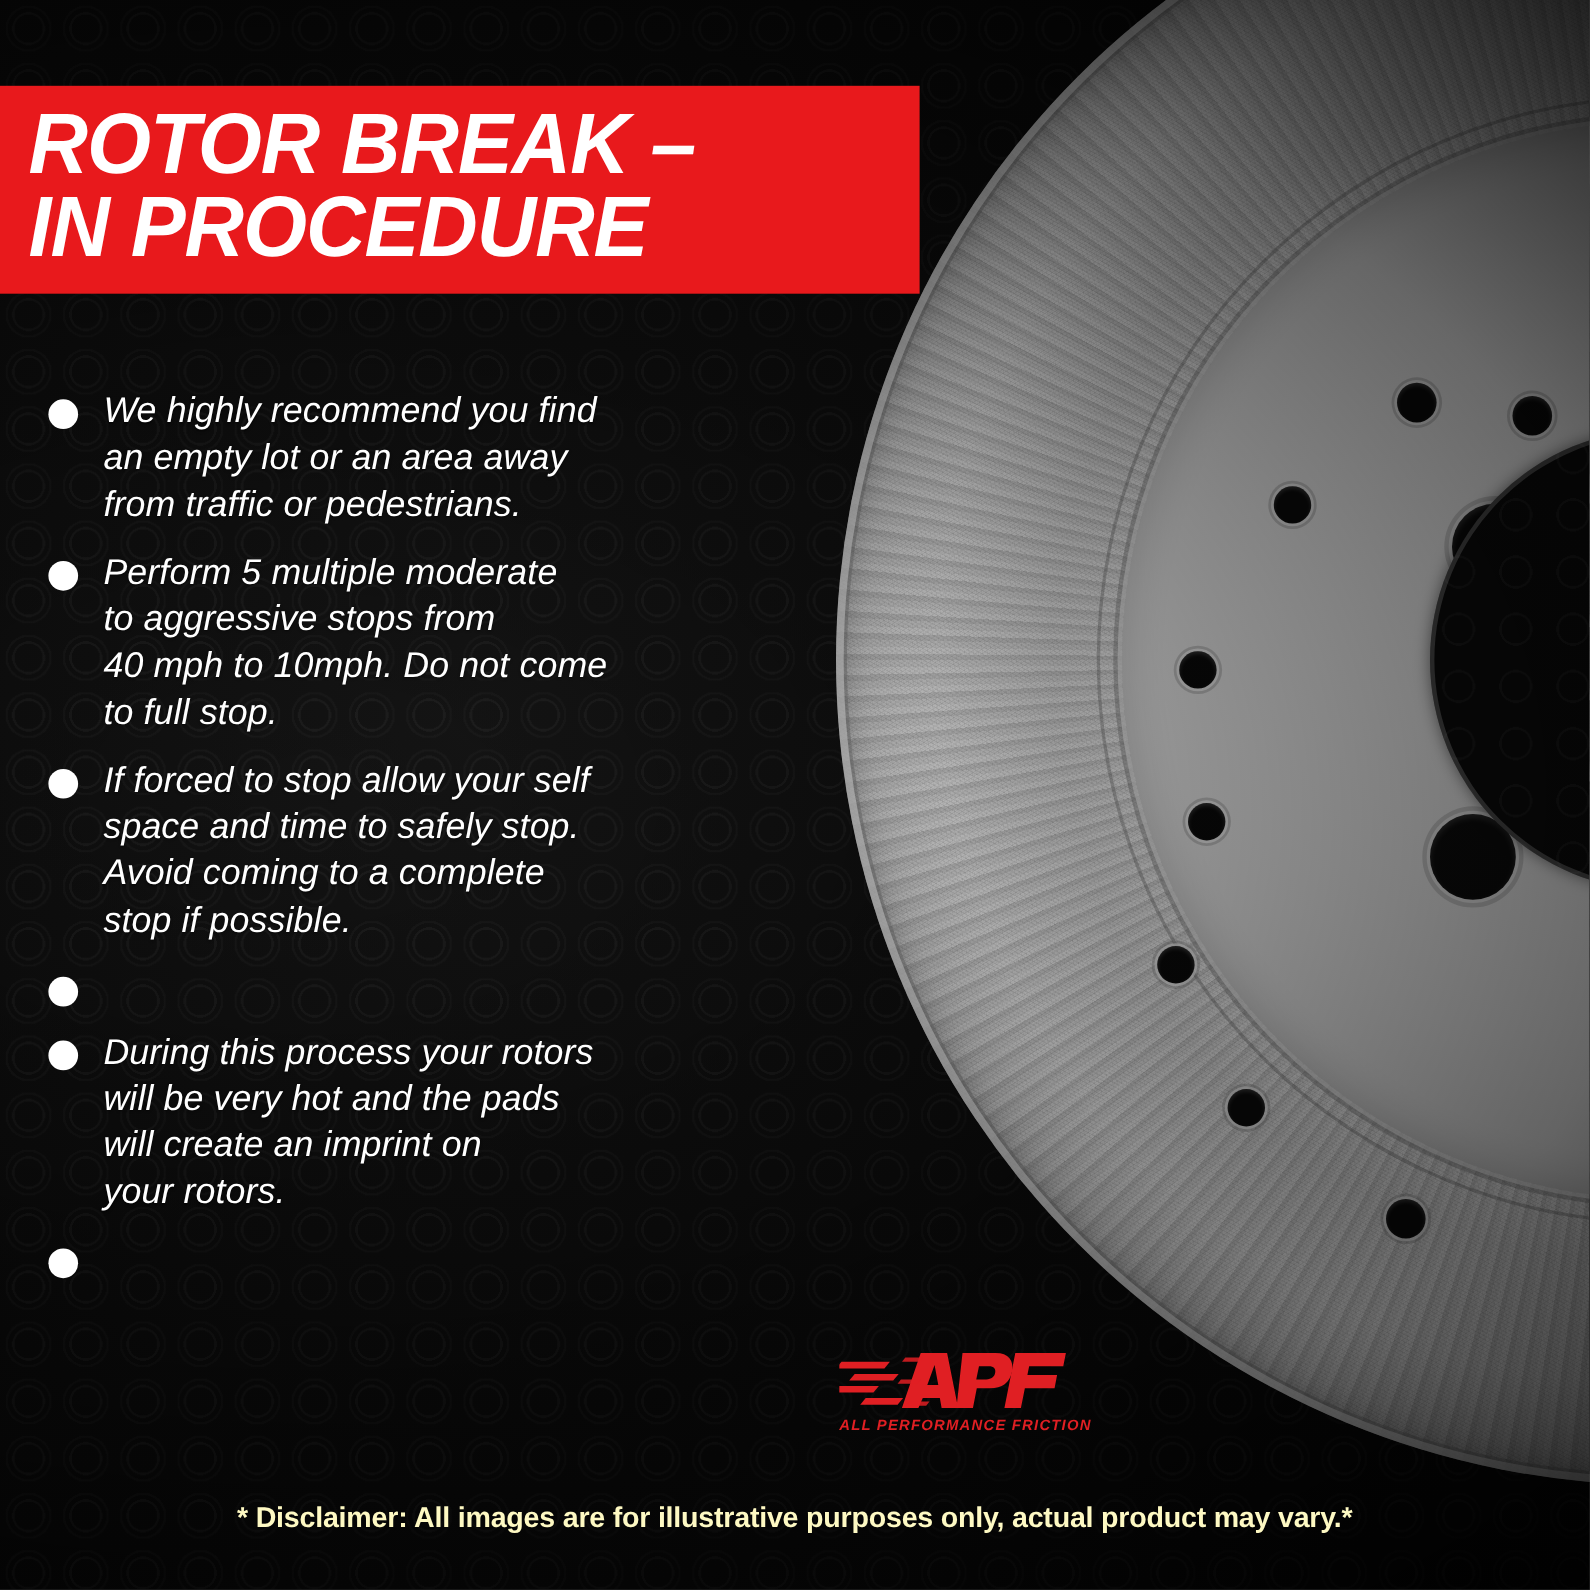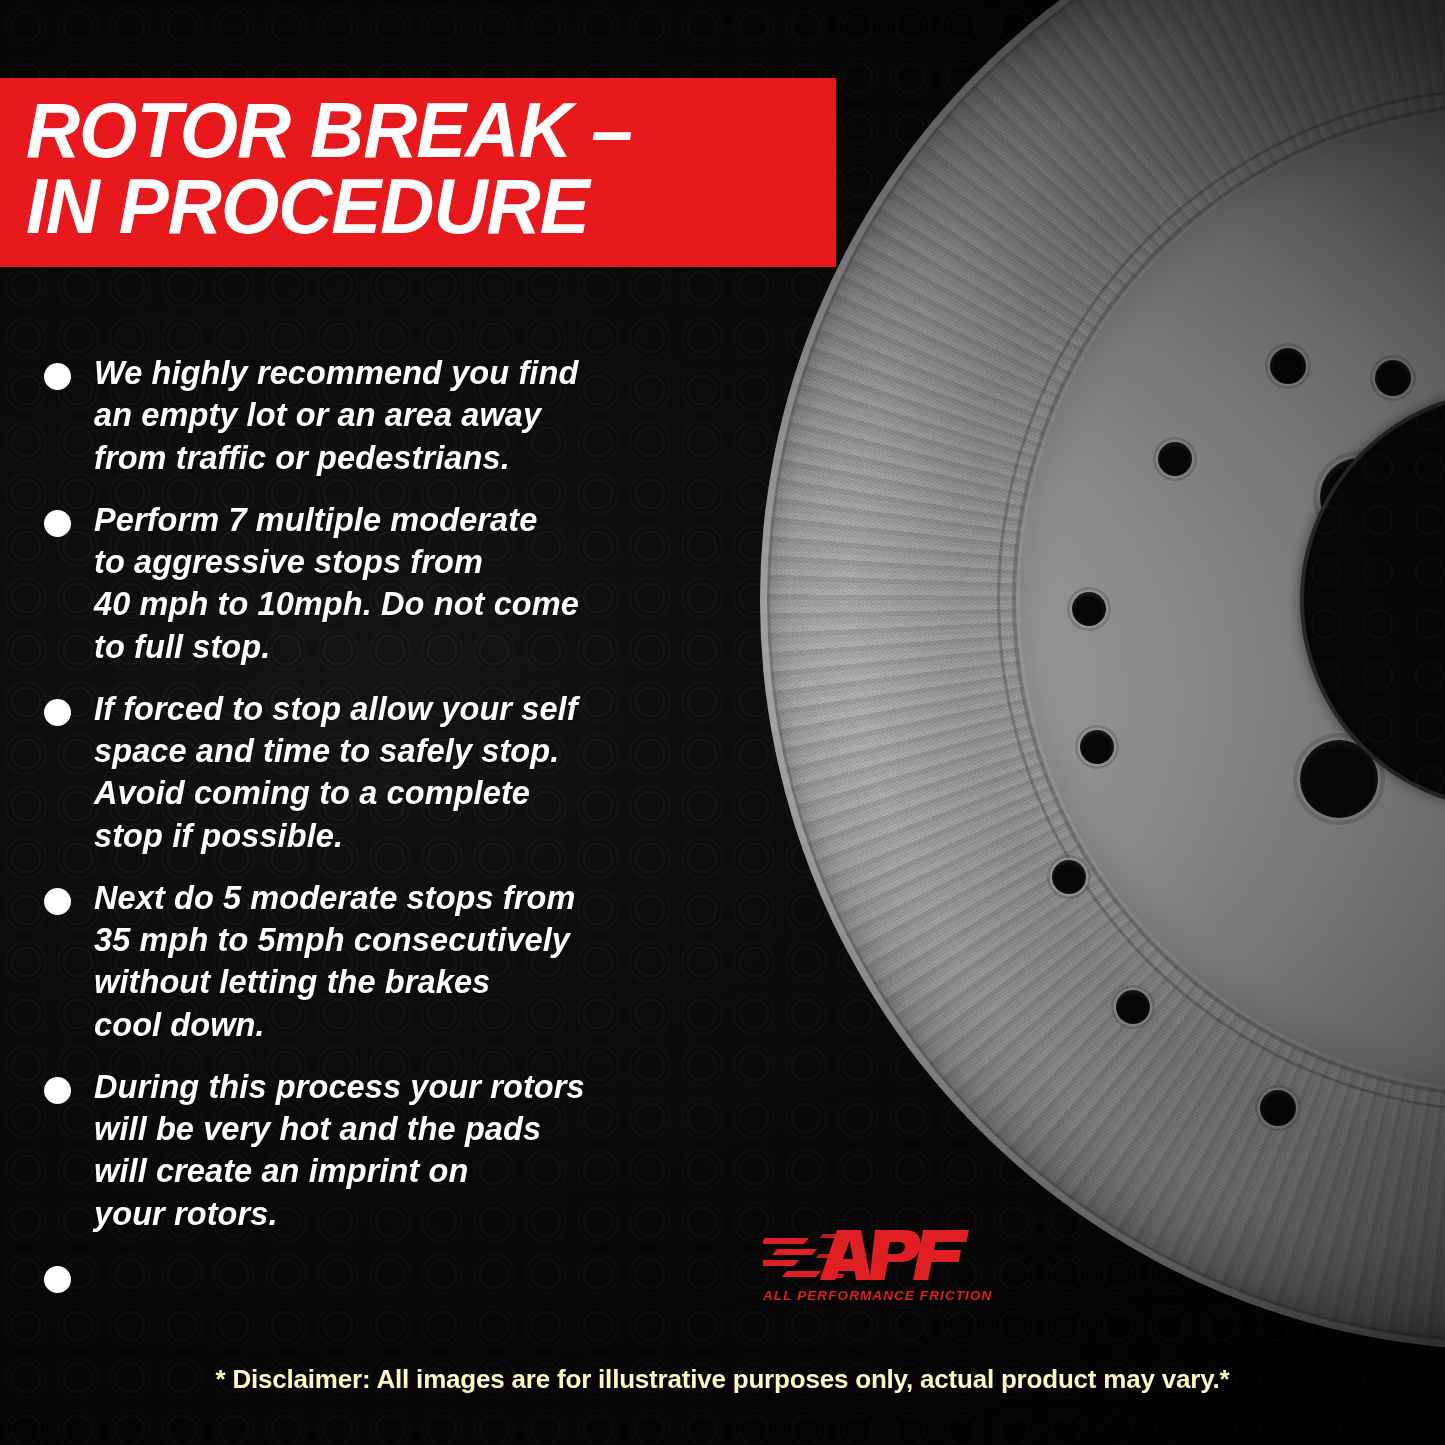--- a/index.html
+++ b/index.html
@@ -202,21 +202,21 @@
     width: 27px;
     height: 27px;
     border-radius: 50%;
     background: #ffffff;
     margin-top: 11px;
     margin-right: 23px;
   }
   .bullet-text {
     color: #ffffff;
     font-family: "Liberation Sans", sans-serif;
-    font-weight: 700;
+    font-weight: 400;
     font-style: italic;
     font-size: 32.5px;
     line-height: 1.30;
     letter-spacing: 0.1px;
     white-space: pre-line;
     text-shadow: 0 1px 2px rgba(0,0,0,0.55);
   }
 
   
   .logo {
@@ -309,40 +309,36 @@
 
     <div class="bullet-row">
       <span class="bullet-dot"></span>
       <span class="bullet-text">We highly recommend you find
 an empty lot or an area away
 from traffic or pedestrians.</span>
     </div>
 
     <div class="bullet-row">
       <span class="bullet-dot"></span>
-      <span class="bullet-text">Perform 7 multiple moderate
+      <span class="bullet-text">Perform 5 multiple moderate
 to aggressive stops from
 40 mph to 10mph. Do not come
 to full stop.</span>
     </div>
 
     <div class="bullet-row">
       <span class="bullet-dot"></span>
       <span class="bullet-text">If forced to stop allow your self
 space and time to safely stop.
 Avoid coming to a complete
 stop if possible.</span>
     </div>
 
     <div class="bullet-row">
       <span class="bullet-dot"></span>
-      <span class="bullet-text">Next  do 5 moderate stops from
-35 mph to 5mph consecutively
-without letting the brakes
-cool down.</span>
     </div>
 
     <div class="bullet-row">
       <span class="bullet-dot"></span>
       <span class="bullet-text">During this process your rotors
 will be very hot and the pads
 will create an imprint on
 your rotors.</span>
     </div>
 

